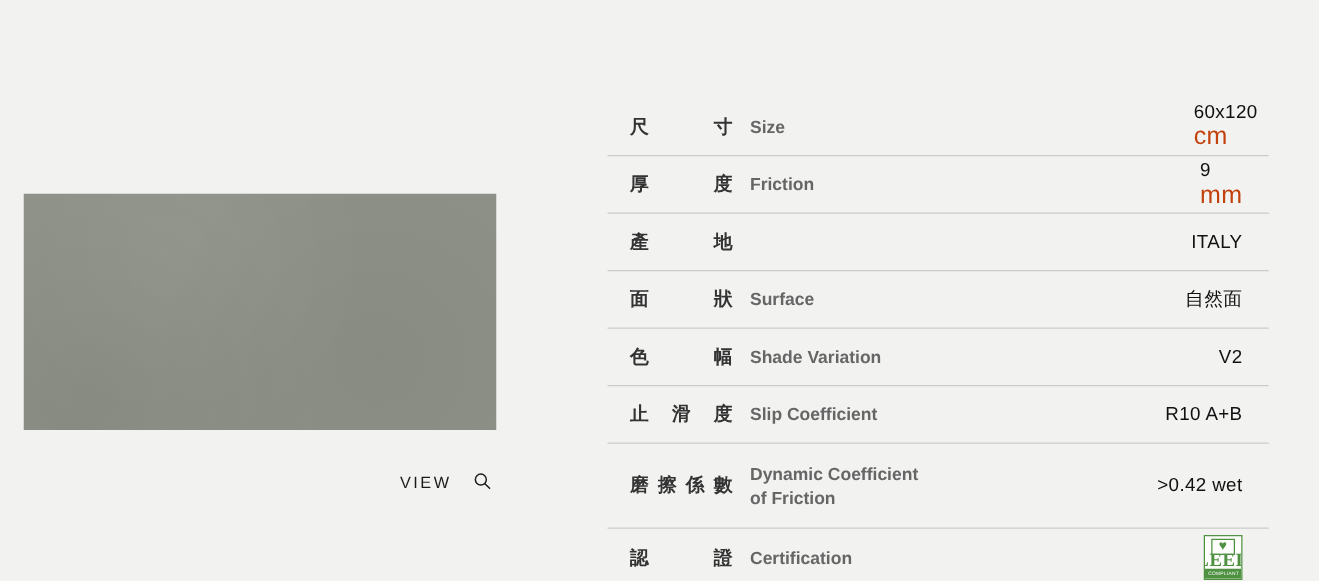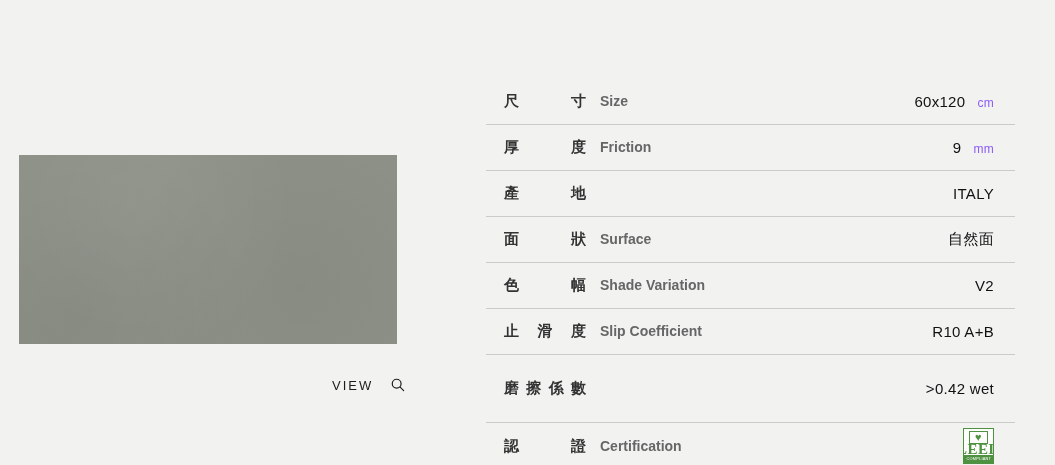--- a/index.html
+++ b/index.html
@@ -15,21 +15,21 @@
   
   .swatch {
     position:absolute; left:19px; top:155px; width:378px; height:189px;
     background:
       radial-gradient(circle at 30% 25%, rgba(255,255,255,0.05), rgba(0,0,0,0) 55%),
       radial-gradient(circle at 75% 70%, rgba(0,0,0,0.04), rgba(0,0,0,0) 60%),
       radial-gradient(circle at 15% 85%, rgba(0,0,0,0.05), rgba(0,0,0,0) 50%),
       #8d9187;
   }
   .viewer-bar {
-    position:absolute; left:332px; top:373px; width:74px; height:24px;
+    position:absolute; left:320px; top:373px; width:74px; height:24px;
     display:flex; align-items:center; justify-content:space-between;
   }
   .view-label {
     font-size:13px; letter-spacing:2px; color:#1c1c1c; cursor:pointer;
   }
   .zoom-icon { display:flex; align-items:center; cursor:pointer; }
 
   
   .spec-table {
     position:absolute; left:486px; top:78px; width:529px;
@@ -46,23 +46,23 @@
   .zh-label {
     width:82px; display:flex; justify-content:space-between;
     font-size:15px; font-weight:600; color:#333; flex-shrink:0;
   }
   .en-label {
     margin-left:14px; font-size:14px; color:#666;
     max-width:175px; white-space:pre-line; line-height:1.35;font-weight:bold;
   }
   .value-group {
     margin-left:auto; display:flex; align-items:baseline;
-    font-size:15px; color:#111; letter-spacing:0.3px;
-  }
-  .unit { margin-left:12px; font-size:12px; color:#8b5cf6; }
+    font-size:15px; color:#111; letter-spacing:0.3px;flex-direction:column;
+  }
+  .unit { margin-left:12px; font-size:20px; color:#c2410c; }
 
   
   .leed-badge {
     width:31px; height:36px; background:#fdfdfb;
     border:1px solid #4e9141;
     display:flex; flex-direction:column; align-items:center;
     overflow:hidden;
   }
   .leed-heart-box {
     margin-top:2px; width:19px; height:14px;
@@ -171,20 +171,22 @@
 
     </div>
   </div>
       <div class="spec-row tall">
     <div class="zh-label">
           <span>磨</span>
           <span>擦</span>
           <span>係</span>
           <span>數</span>
         </div>
+    <div class="en-label">Dynamic Coefficient
+of Friction</div>
     <div class="value-group">
       <span>&gt;0.42 wet</span>
 
     </div>
   </div>
       <div class="spec-row">
     <div class="zh-label">
           <span>認</span>
           <span>證</span>
         </div>

